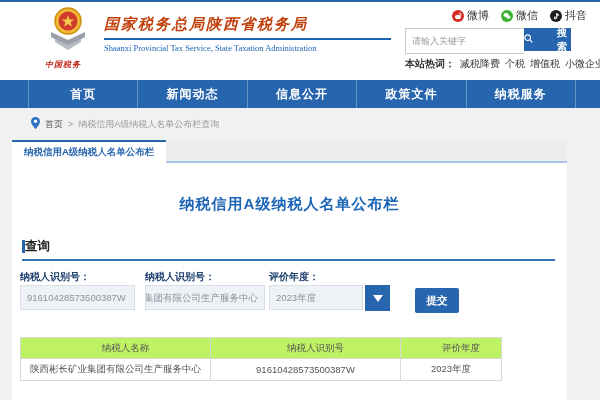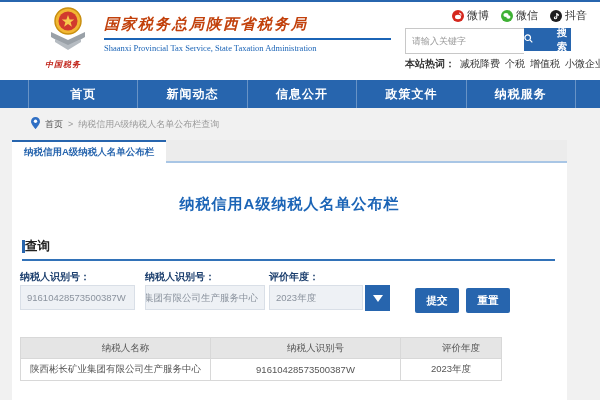--- a/index.html
+++ b/index.html
@@ -70,21 +70,21 @@
   .lab2,.in2 { left:125px; } .in2 { width:120px; direction:rtl; text-align:left; }
   .lab3,.in3 { left:249px; } .in3 { width:94px; }
   .dd-btn { position:absolute; left:345px; top:15px; width:25px; height:26px; background:#2765ae; border:none; cursor:pointer; display:flex; align-items:center; justify-content:center; }
   .dd-arrow { width:0; height:0; border-left:5px solid transparent; border-right:5px solid transparent; border-top:7px solid #fff; }
   .btn { position:absolute; top:18px; width:44px; height:25px; background:#2765ae; color:#fff; border:none; border-radius:2px; font-size:10.5px; font-weight:bold; cursor:pointer; font-family:inherit; }
   .btn-submit { left:395px; }
   .btn-reset { left:446px; }
 
   .results-table { position:absolute; left:8px; top:197px; width:482px; border-collapse:collapse; }
   .results-table th, .results-table td { border:1px solid #d8d8d8; font-size:9.5px; color:#555; text-align:center; font-weight:normal; }
-  .results-table th { height:21px; background:#e5e5e5;padding-left:20px; }
+  .results-table th { height:21px; background:#bef264;padding-left:20px; }
   .results-table td { height:22px; background:#fff; }
   .col-name { width:39.5%; } .col-id { width:39.5%; } .col-year { width:21%; }
 </style>
 </head>
 <body>
 
 <div id="screen">
   <div class="topline"></div>
 
   <div class="header">
@@ -194,21 +194,20 @@
         <span class="f-label lab2">纳税人识别号：</span>
         <div class="f-input in2">彬长矿业集团有限公司生产服务中心</div>
 
         <span class="f-label lab3">评价年度：</span>
         <div class="f-input in3">2023年度</div>
         <button class="dd-btn">
           <span class="dd-arrow"></span>
         </button>
 
         <button class="btn btn-submit">提交</button>
-        <button class="btn btn-reset">重置</button>
       </div>
 
       <table class="results-table">
         <thead>
           <tr>
             <th class="col-name">纳税人名称</th>
             <th class="col-id">纳税人识别号</th>
             <th class="col-year">评价年度</th>
           </tr>
         </thead>

